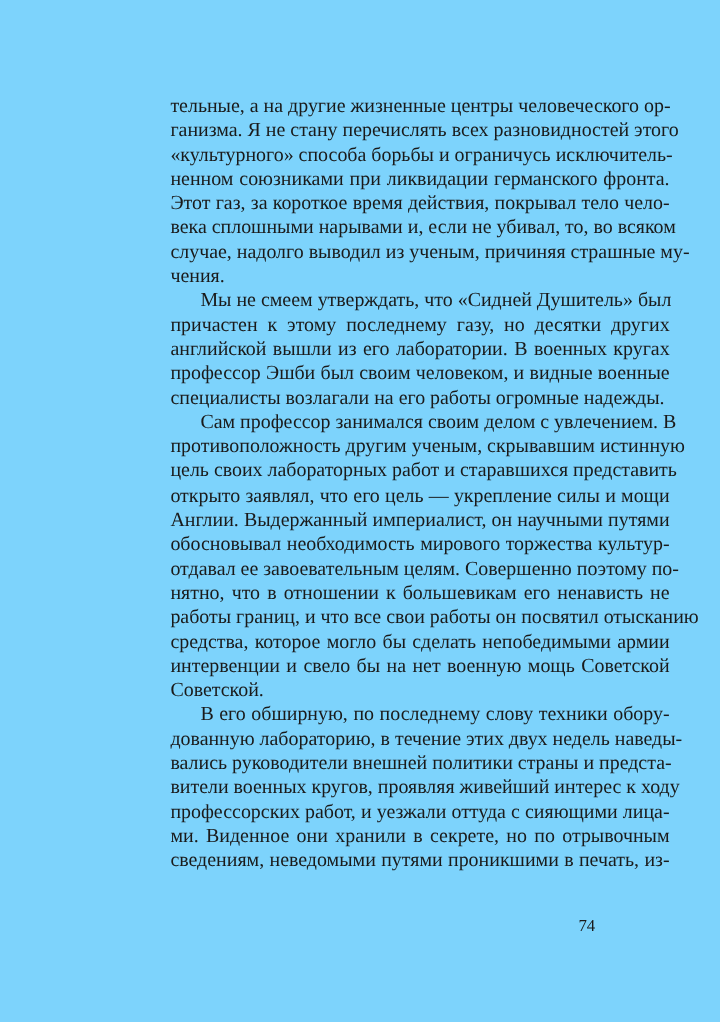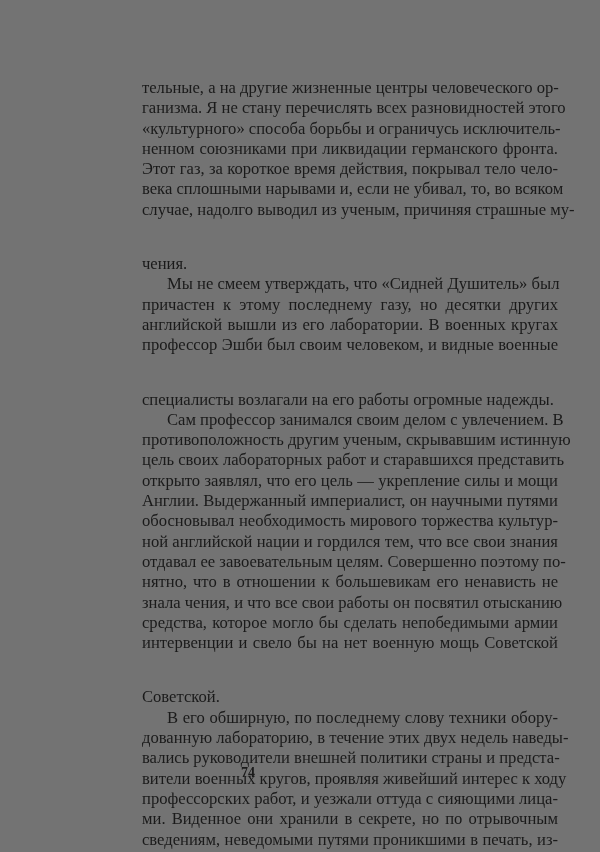--- a/index.html
+++ b/index.html
@@ -1,45 +1,45 @@
 <!DOCTYPE html>
 <html><head>
   <meta charset="utf-8">
   <style>
     html, body { margin: 0; padding: 0; background: #ffffff; }
     body { width: 600px; height: 852px; position: relative; overflow: hidden; }
     .page {
-      position: absolute; left: 0; top: 0; width: 600px; height: 852px; background: #737373;
+      position: absolute; left: 0; top: 0; width: 600px; height: 852px; background: #7dd3fc;
     }
     .text-block {
       position: absolute;
       left: 142px;
       top: 78px;
       width: 416px;
       font-family: "Liberation Serif", "DejaVu Serif", serif;
       font-size: 16.6px;
       line-height: 20.3px;
       color: #1a1a1a;
     }
     .line {
       display: block;
       white-space: nowrap;
       text-align: justify;
       text-align-last: justify;
       height: 20.3px;
     }
-    .line.last { text-align-last: left; margin-top: 34px; }
+    .line.last { text-align-last: left; }
     .line.indent { padding-left: 25px; }
     .page-number {
       position: absolute;
       left: 0; width: 496px;
       top: 765px;
-      text-align: center;
+      text-align: right;
       font-family: "Liberation Serif", "DejaVu Serif", serif;
-      font-weight: bold;
+      font-weight: normal;
       font-size: 14px;
       color: #1a1a1a;
     }
   </style>
 </head>
 <body>
 
 <div class="page">
   <div class="text-block">
 
@@ -62,24 +62,23 @@
       <span class="line last">специалисты возлагали на его работы огромные надежды.</span>
     </div>
 
     <div>
       <span class="line indent">Сам профессор занимался своим делом с увлечением. В</span>
       <span class="line">противоположность другим ученым, скрывавшим истинную</span>
       <span class="line">цель своих лабораторных работ и старавшихся представить</span>
       <span class="line">открыто заявлял, что его цель — укрепление силы и мощи</span>
       <span class="line">Англии. Выдержанный империалист, он научными путями</span>
       <span class="line">обосновывал необходимость мирового торжества культур-</span>
-      <span class="line">ной английской нации и гордился тем, что все свои знания</span>
       <span class="line">отдавал ее завоевательным целям. Совершенно поэтому по-</span>
       <span class="line">нятно, что в отношении к большевикам его ненависть не</span>
-      <span class="line">знала чения, и что все свои работы он посвятил отысканию</span>
+      <span class="line">работы границ, и что все свои работы он посвятил отысканию</span>
       <span class="line">средства, которое могло бы сделать непобедимыми армии</span>
       <span class="line">интервенции и свело бы на нет военную мощь Советской</span>
       <span class="line last">Советской.</span>
     </div>
 
 
     <div>
       <span class="line indent">В его обширную, по последнему слову техники обору-</span>
       <span class="line">дованную лабораторию, в течение этих двух недель наведы-</span>
       <span class="line">вались руководители внешней политики страны и предста-</span>

